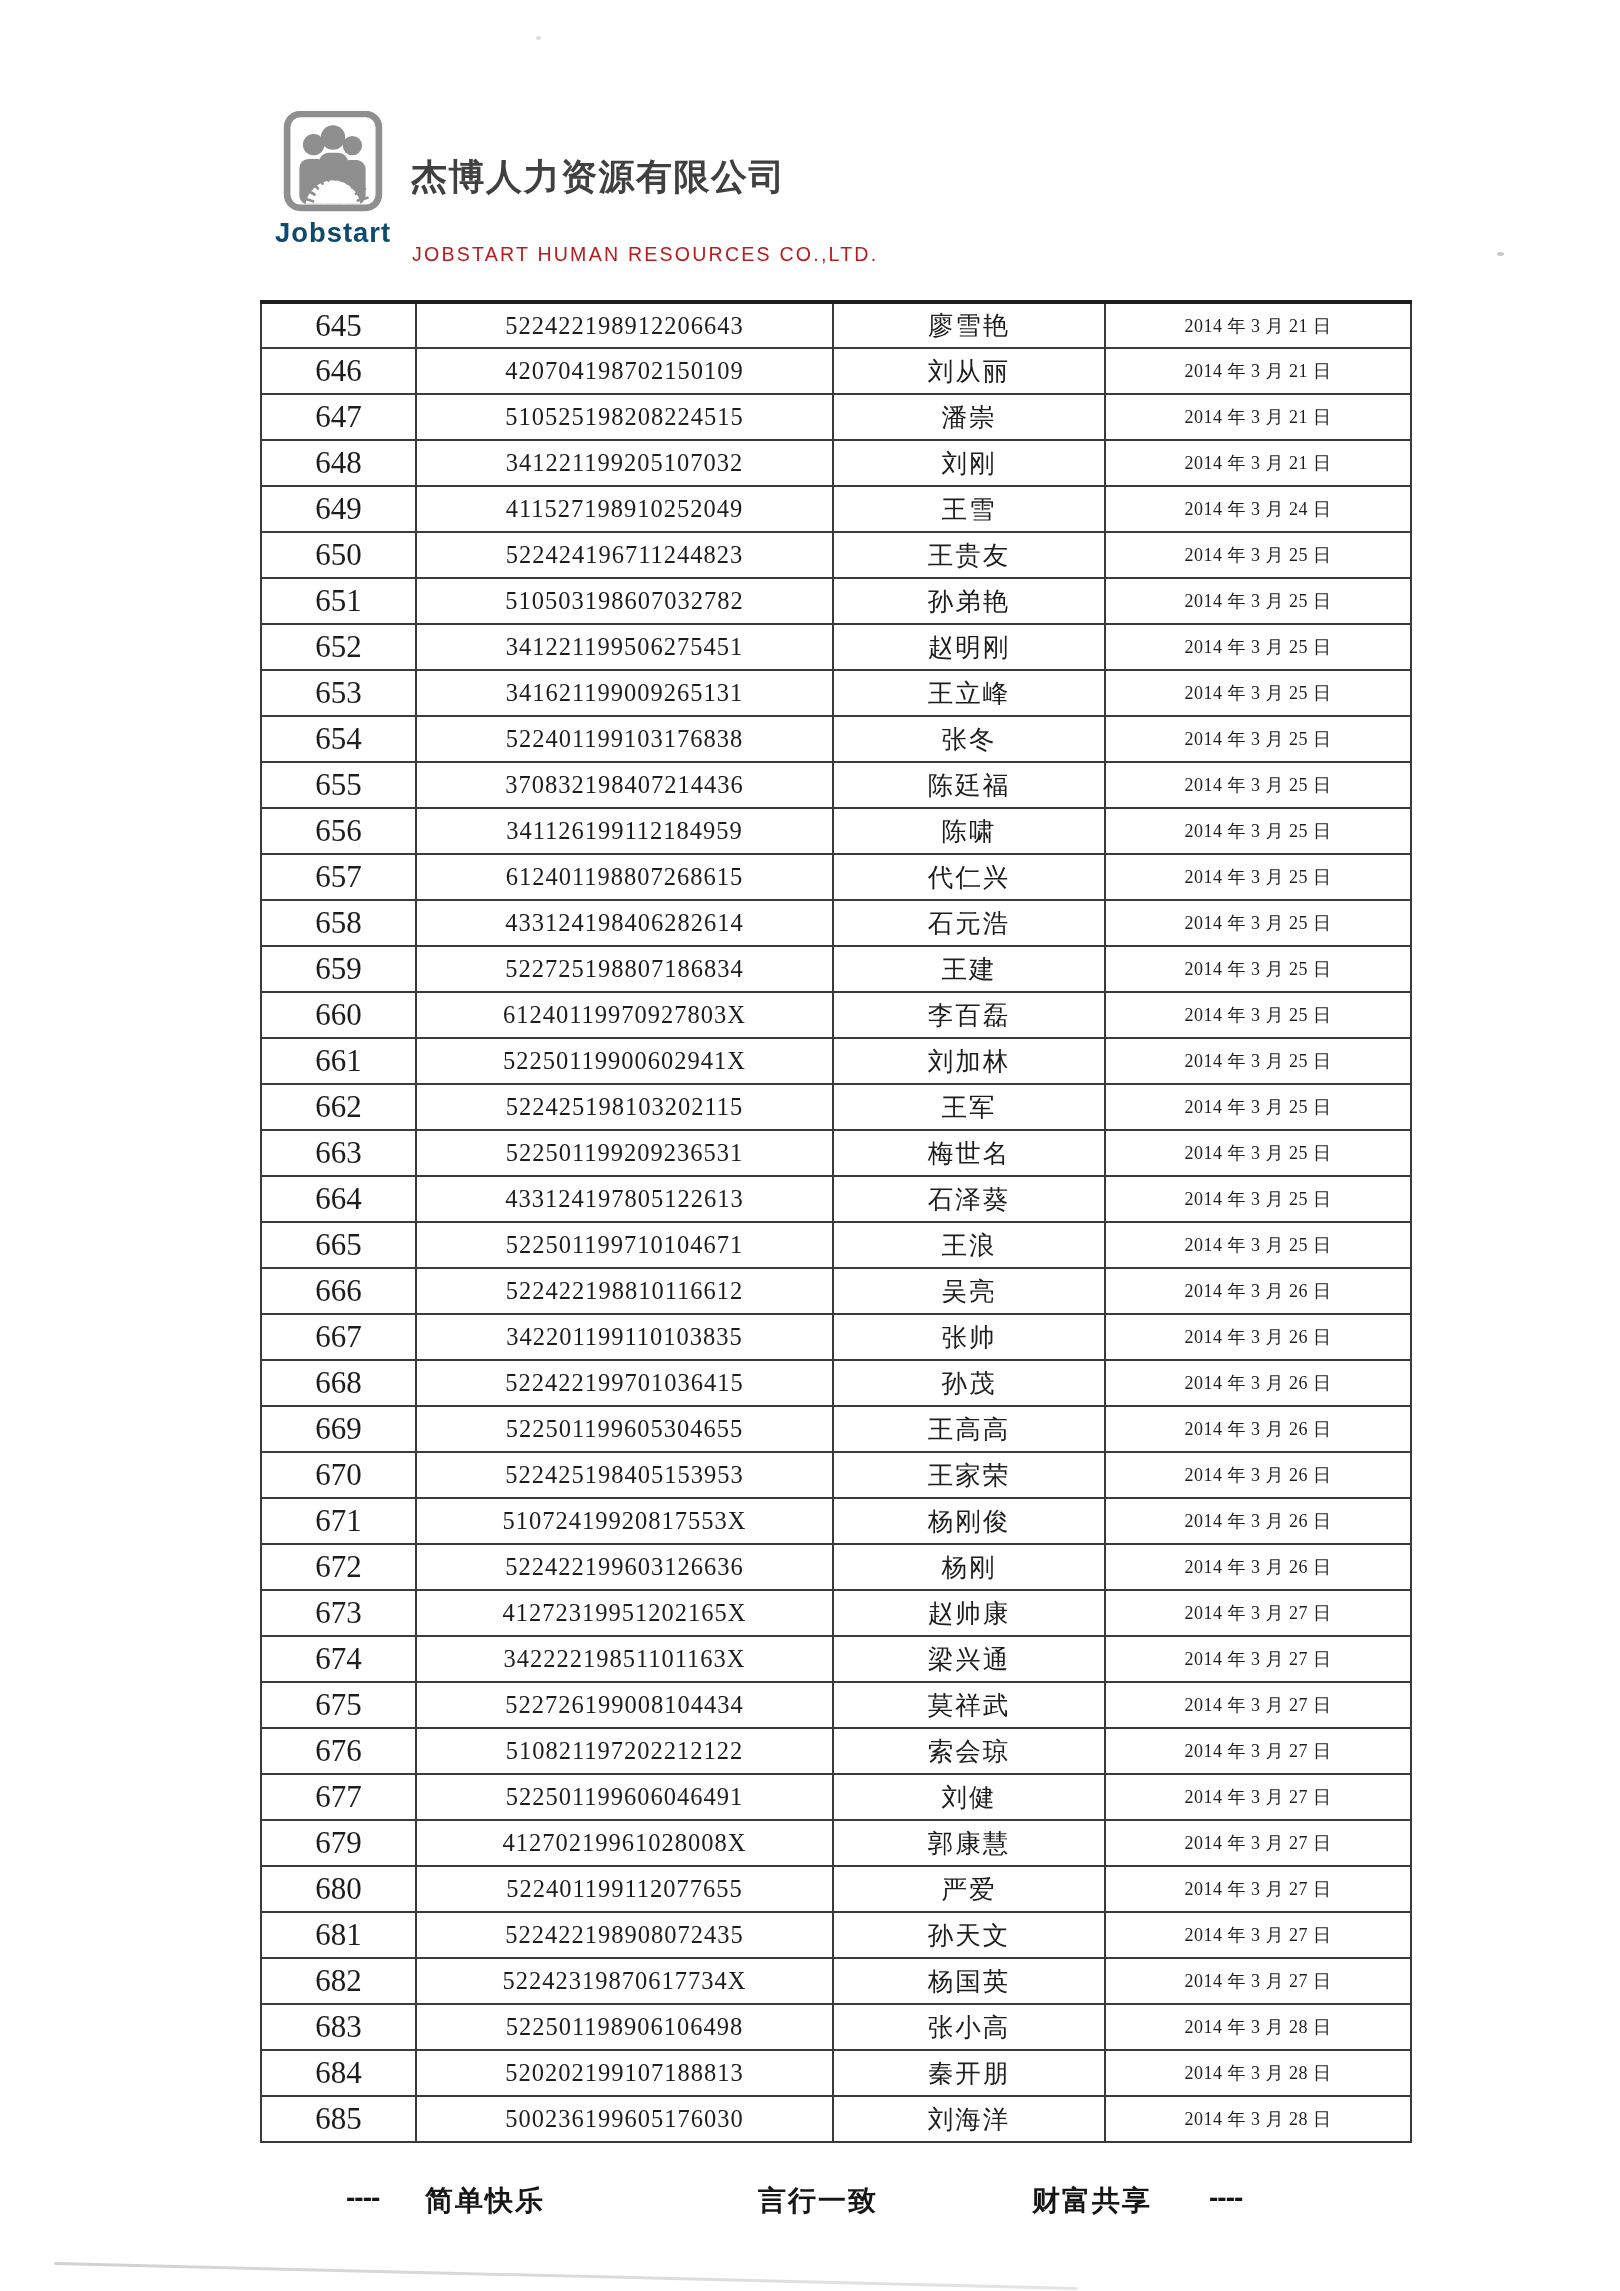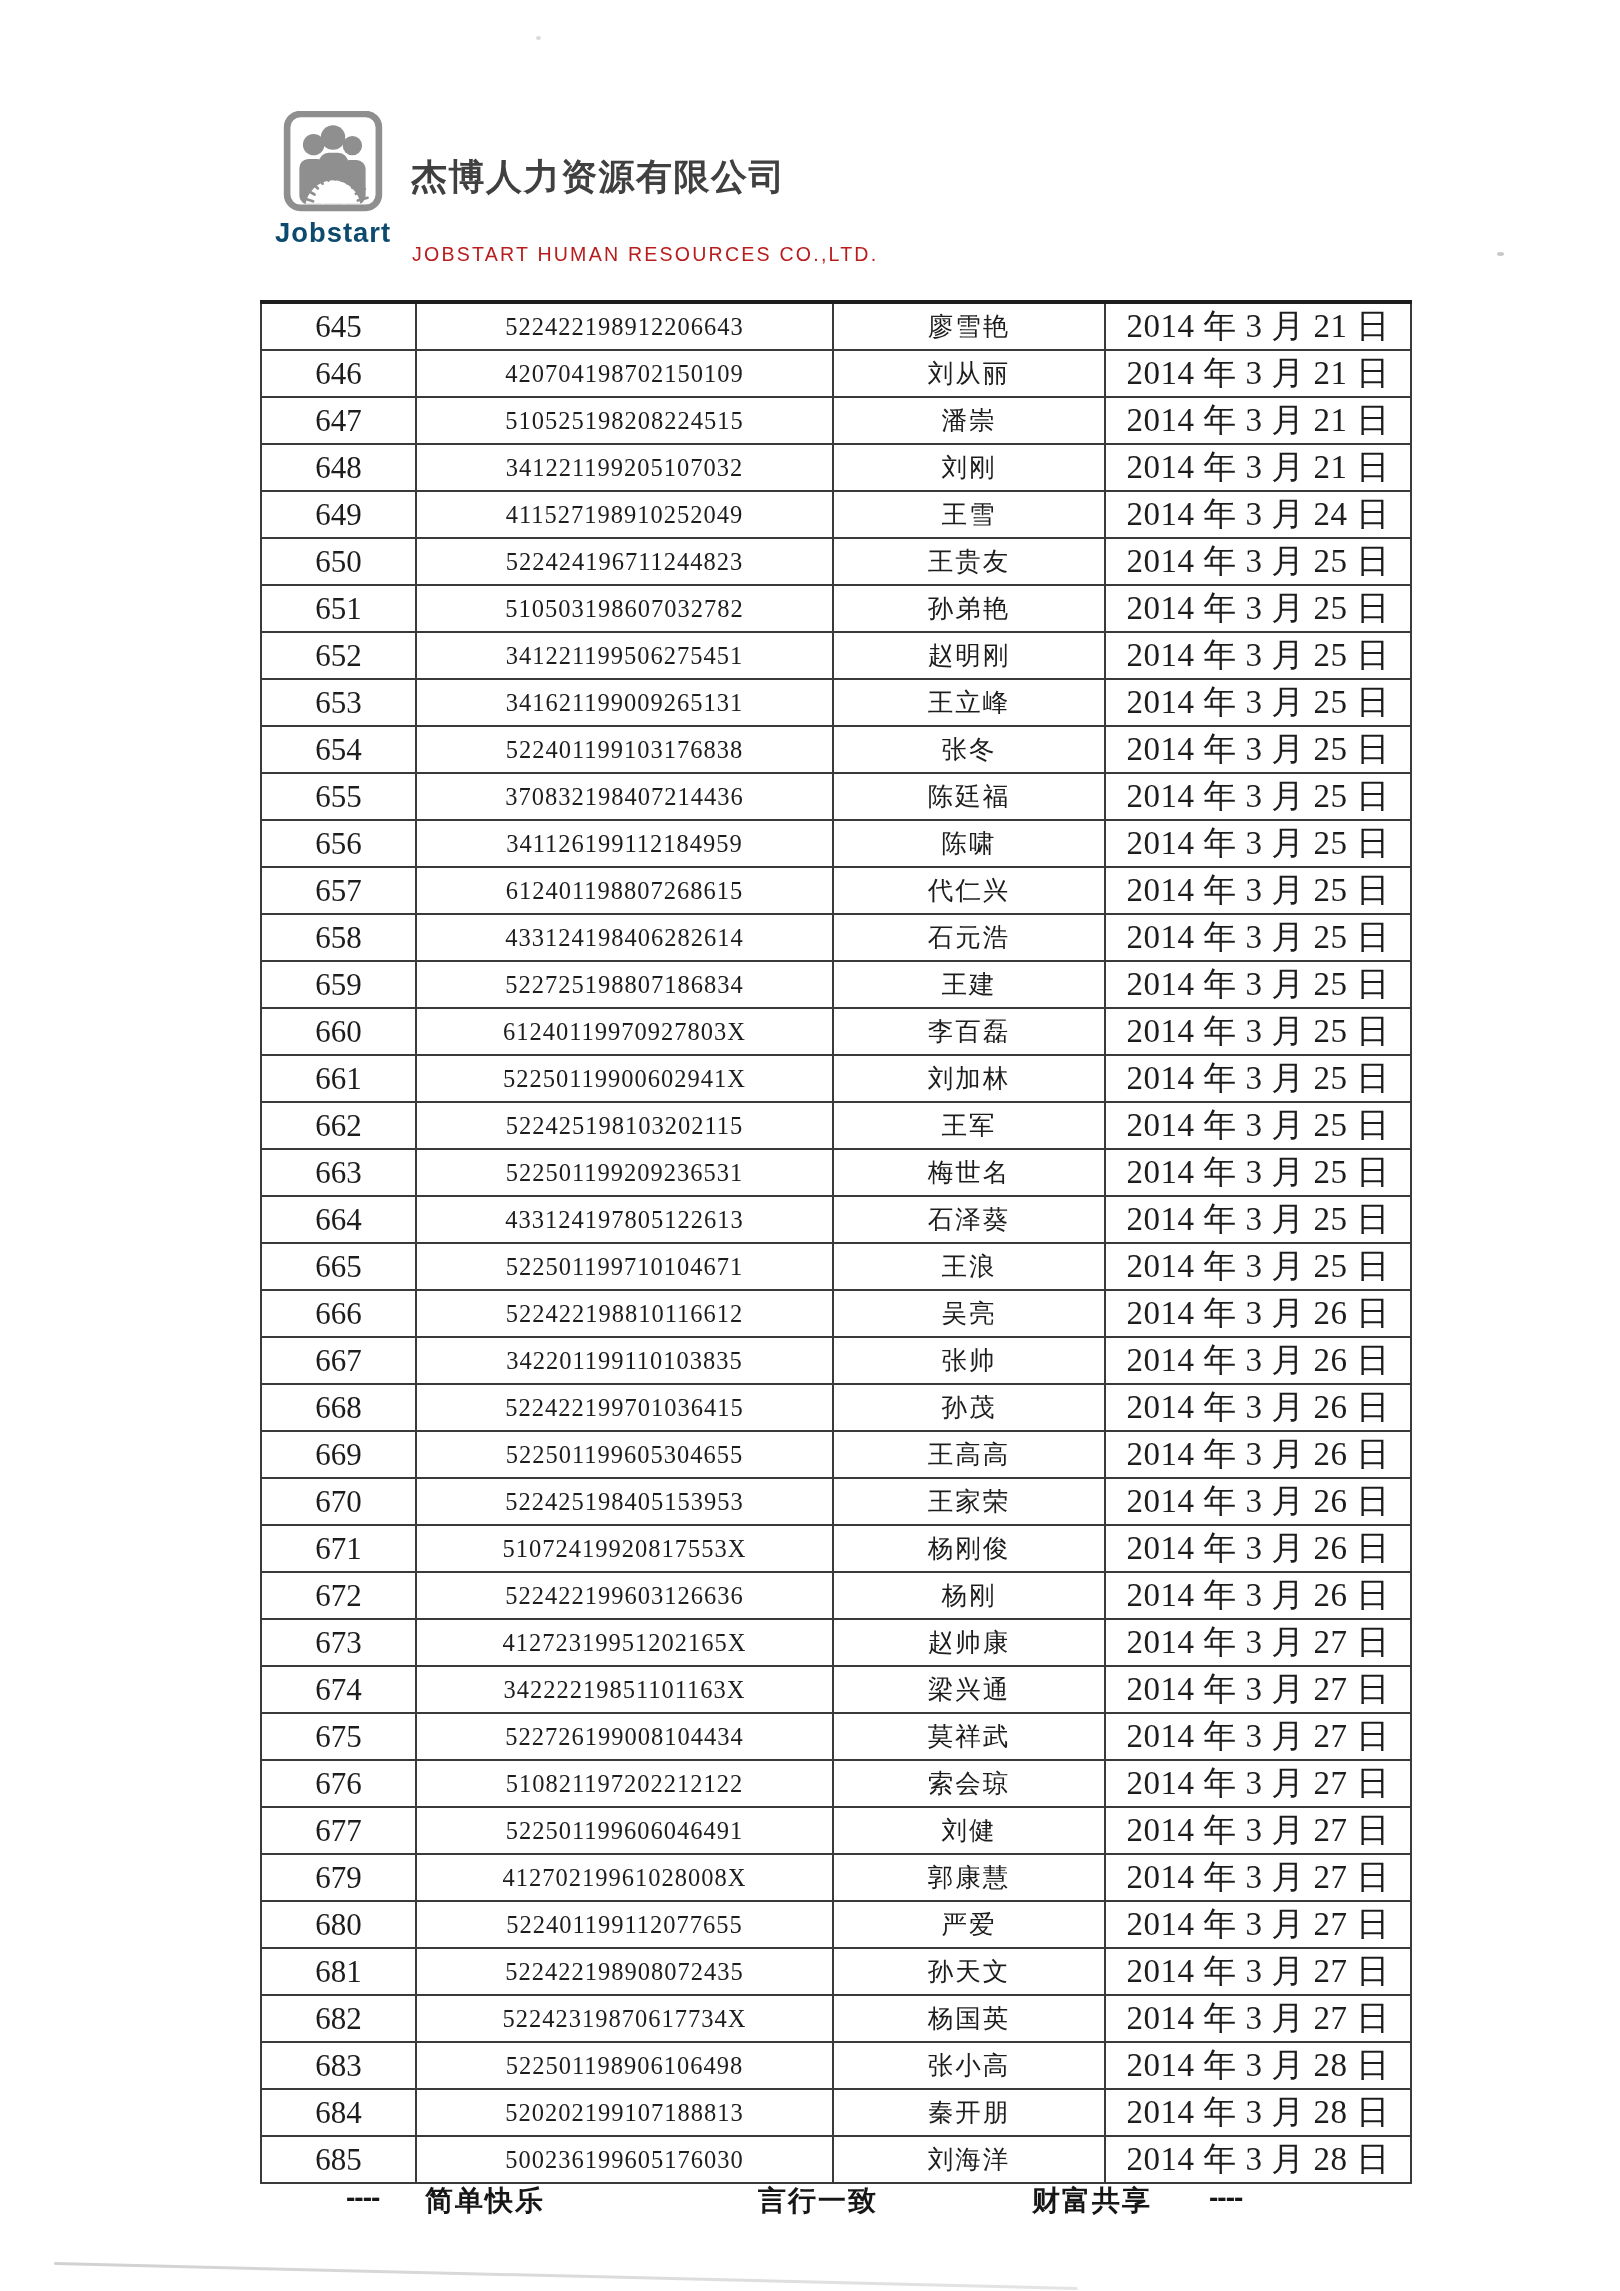--- a/index.html
+++ b/index.html
@@ -49,21 +49,21 @@
   table.roster td{
     border:2px solid #3a3a3a;
     padding:0;
     text-align:center;vertical-align:middle;
     overflow:hidden;white-space:nowrap;
     color:#1d1d1d;
   }
   td.c-no   {font-family:"Liberation Serif", serif;font-size:31px;}
   td.c-id   {font-family:"Liberation Serif", serif;font-size:24.5px;letter-spacing:1px;}
   td.c-name {font-size:25.5px;letter-spacing:2px;}
-  td.c-date {font-family:"Liberation Serif", serif;font-size:33px;letter-spacing:0.5px;}
+  td.c-date {font-family:"Liberation Serif", serif;font-size:18px;letter-spacing:0.5px;}
 
   
   .footer{
     position:absolute;left:260px;top:2182px;width:1157px;height:41px;
     font-size:28px;font-weight:bold;color:#161616;letter-spacing:2px;
   }
   .footer span{position:absolute;white-space:nowrap;}
   .f-dash-left {left:86px;letter-spacing:-1px;font-weight:900;}
   .f-slogan-1  {left:165px;}
   .f-slogan-2  {left:498px;}

